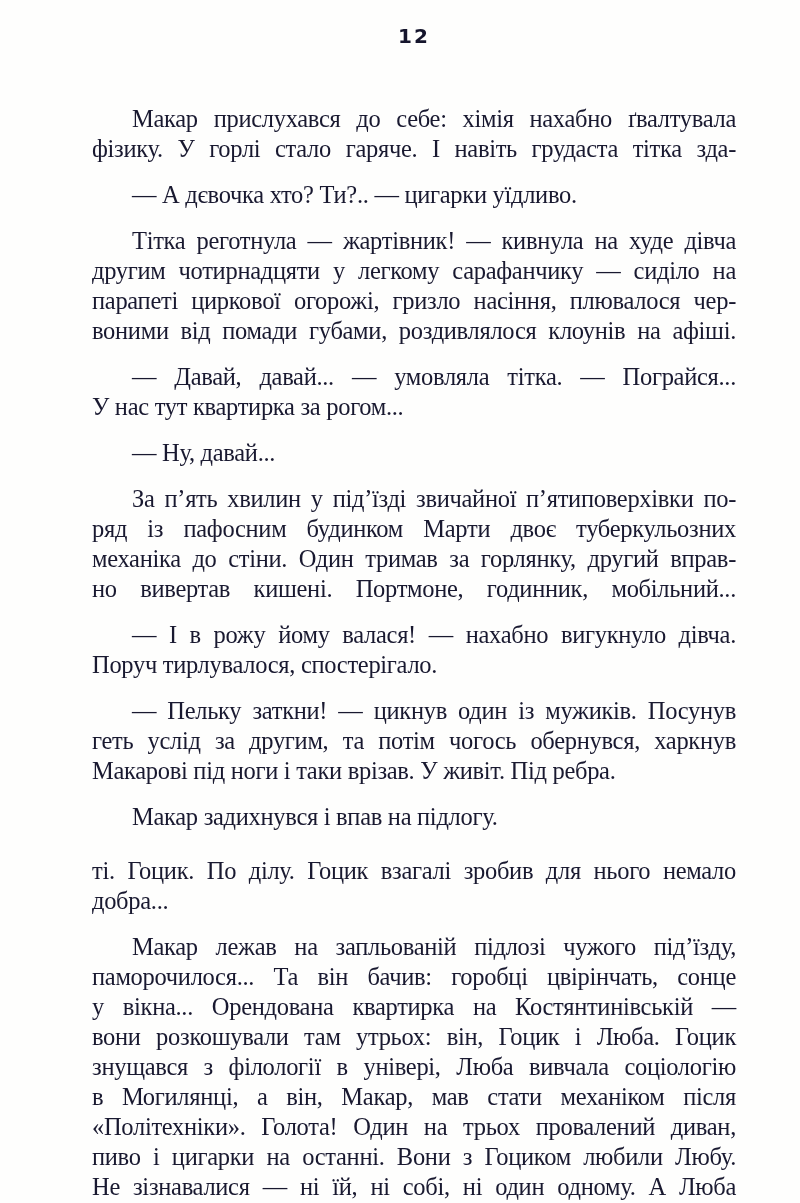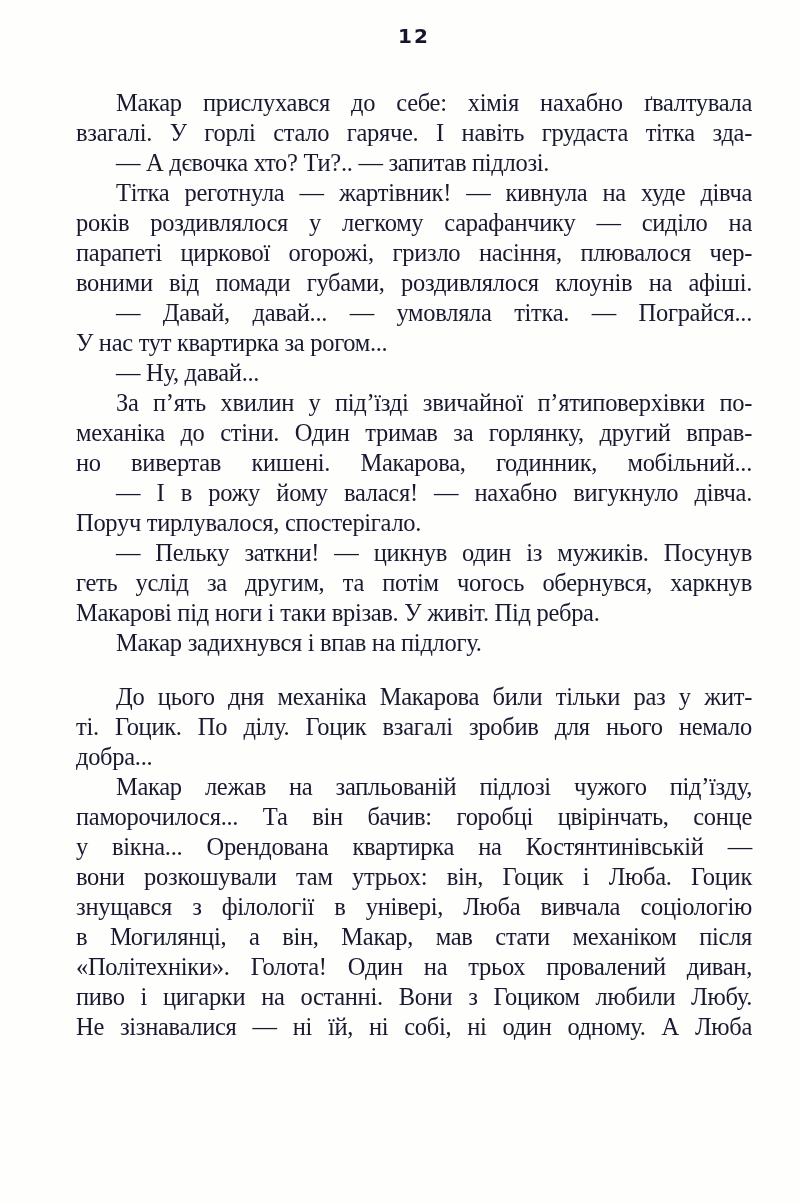--- a/index.html
+++ b/index.html
@@ -41,80 +41,80 @@
     white-space: normal;
     text-align: justify;
     text-align-last: justify;
   }
   .line.endL {
     text-align-last: left;
   }
   .line.ind {
     text-indent: 40px;
   }
-  .para { margin: 0; }
+  .para { margin: 16px; }
   .para.gap { margin-top: 24px; }
 </style>
 </head>
 <body>
 
 <div class="page">
 
   <div class="folio">12</div>
 
   <div class="text-block">
 
     <div class="para">
       <div class="line ind">Макар прислухався до себе: хімія нахабно ґвалтувала</div>
-      <div class="line">взагалі. У горлі стало гаряче. І навіть грудаста тітка зда-</div>
+      <div class="line">фізику. У горлі стало гаряче. І навіть грудаста тітка зда-</div>
     </div>
 
     <div class="para">
-      <div class="line ind endL">— А дєвочка хто? Ти?.. — запитав підлозі.</div>
+      <div class="line ind endL">— А дєвочка хто? Ти?.. — цигарки уїдливо.</div>
     </div>
 
     <div class="para">
       <div class="line ind">Тітка реготнула — жартівник! — кивнула на худе дівча</div>
-      <div class="line">років роздивлялося у легкому сарафанчику — сиділо на</div>
+      <div class="line">другим чотирнадцяти у легкому сарафанчику — сиділо на</div>
       <div class="line">парапеті циркової огорожі, гризло насіння, плювалося чер-</div>
       <div class="line">воними від помади губами, роздивлялося клоунів на афіші.</div>
     </div>
 
     <div class="para">
       <div class="line ind">— Давай, давай... — умовляла тітка. — Пограйся...</div>
       <div class="line endL">У нас тут квартирка за рогом...</div>
     </div>
 
     <div class="para">
       <div class="line ind endL">— Ну, давай...</div>
     </div>
 
     <div class="para">
       <div class="line ind">За п’ять хвилин у під’їзді звичайної п’ятиповерхівки по-</div>
+      <div class="line">ряд із пафосним будинком Марти двоє туберкульозних</div>
       <div class="line">механіка до стіни. Один тримав за горлянку, другий вправ-</div>
-      <div class="line">но вивертав кишені. Макарова, годинник, мобільний...</div>
+      <div class="line">но вивертав кишені. Портмоне, годинник, мобільний...</div>
     </div>
 
     <div class="para">
       <div class="line ind">— І в рожу йому валася! — нахабно вигукнуло дівча.</div>
       <div class="line endL">Поруч тирлувалося, спостерігало.</div>
     </div>
 
     <div class="para">
       <div class="line ind">— Пельку заткни! — цикнув один із мужиків. Посунув</div>
       <div class="line">геть услід за другим, та потім чогось обернувся, харкнув</div>
       <div class="line endL">Макарові під ноги і таки врізав. У живіт. Під ребра.</div>
     </div>
 
     <div class="para">
       <div class="line ind endL">Макар задихнувся і впав на підлогу.</div>
     </div>
 
     <div class="para gap">
-      <div class="line ind">До цього дня механіка Макарова били тільки раз у жит-</div>
       <div class="line">ті. Гоцик. По ділу. Гоцик взагалі зробив для нього немало</div>
       <div class="line endL">добра...</div>
     </div>
 
     <div class="para">
       <div class="line ind">Макар лежав на запльованій підлозі чужого під’їзду,</div>
       <div class="line">паморочилося... Та він бачив: горобці цвірінчать, сонце</div>
       <div class="line">у вікна... Орендована квартирка на Костянтинівській —</div>
       <div class="line">вони розкошували там утрьох: він, Гоцик і Люба. Гоцик</div>
       <div class="line">знущався з філології в універі, Люба вивчала соціологію</div>

